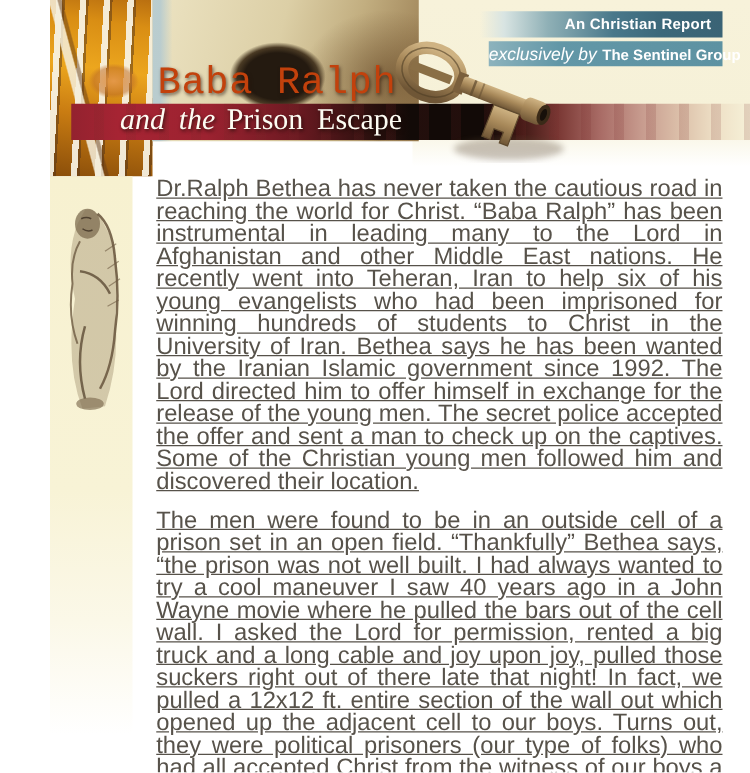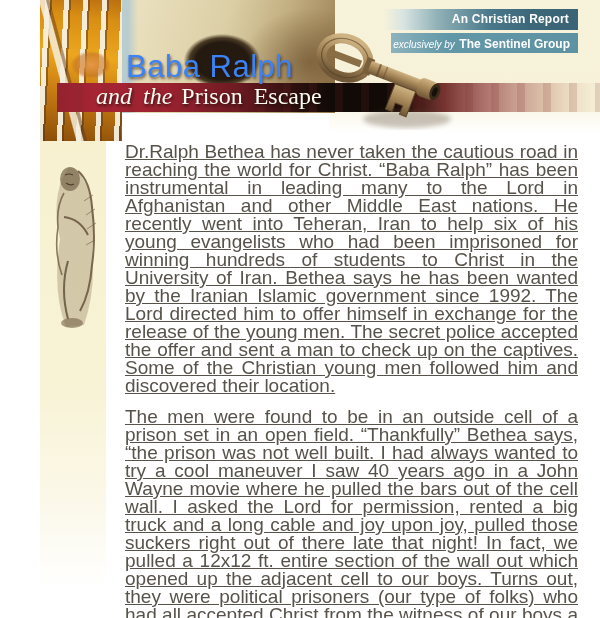--- a/index.html
+++ b/index.html
@@ -20,36 +20,36 @@
       linear-gradient(90deg,rgba(180,202,208,.9) 0 6px,rgba(180,202,208,0) 16px),
       radial-gradient(ellipse 48px 34px at 47% 54%,#241a10 0 55%,#4a3a24 68%,rgba(74,58,36,0) 80%),
       radial-gradient(ellipse 95px 75px at 88% 55%,rgba(92,62,30,.55),rgba(92,62,30,0) 72%),
       linear-gradient(105deg,#ece3c2,#dccfa6 45%,#c2ae80 70%,#96794e 100%);}
   .red-bar{position:absolute;left:57px;top:83px;width:543px;height:29px;
     background:
       repeating-linear-gradient(90deg,rgba(120,40,40,0) 0 18px,rgba(120,40,40,.16) 18px 26px),
       linear-gradient(90deg,#93222f 0%,#a62433 7%,#9c2230 20%,#6d1a22 33%,#2c100e 44%,#120a07 50%,#120a07 61%,#3d1713 66%,#7c3a36 72%,#a96c66 78%,#c79b8e 84%,#ddc2ab 90%,#eee0c6 95%,#f6f1d8 100%);}
 
   .title1{position:absolute;left:126px;top:50px;
-    font-family:Liberation Sans, sans-serif;font-size:31px;line-height:33px;color:#3b82f6;
+    font-family:Liberation Mono, monospace;font-size:31px;line-height:33px;color:#c2410c;
     text-shadow:1px 2px 3px rgba(40,20,10,.65);letter-spacing:.5px;white-space:nowrap;}
   .title2{position:absolute;left:96px;top:80px;
     font-family:"Liberation Serif",serif;font-size:24px;line-height:32px;color:#fdfcf3;
     text-shadow:1px 2px 3px rgba(20,10,5,.7);word-spacing:5px;white-space:nowrap;}
   .title2 .it{font-style:italic;margin-right:9px;}
 
   
   .badge1{position:absolute;left:384px;top:9px;width:194px;height:21px;box-sizing:border-box;
     background:linear-gradient(90deg,rgba(247,242,218,0) 0%,#d8e4e2 10%,#8fb0b6 28%,#49788a 55%,#3c687a 75%,#3a6375 100%);
     color:#fff;font-size:12px;font-weight:bold;line-height:21px;text-align:right;
     padding-right:9px;letter-spacing:.2px;}
   .badge2{position:absolute;left:391px;top:33px;width:187px;height:20px;box-sizing:border-box;
     background:linear-gradient(90deg,#8db3bd 0%,#6297a7 30%,#5d92a2 100%);
     color:#fff;line-height:20px;text-align:right;padding-right:8px;white-space:nowrap;}
-  .badge2 .by{font-style:italic;font-size:10px;}
+  .badge2 .by{font-style:italic;font-size:14px;}
   .badge2 .grp{font-weight:bold;font-size:12px;text-align:right;}
 
   
   .strip{position:absolute;left:40px;top:141px;width:66px;height:456px;
     background:linear-gradient(180deg,#f7f1d0 0%,#f8f3d6 55%,#fbf8e8 78%,rgba(255,255,255,0) 98%);}
   .strip svg{display:block;}
 
   
   .key{position:absolute;left:315px;top:18px;}
 

